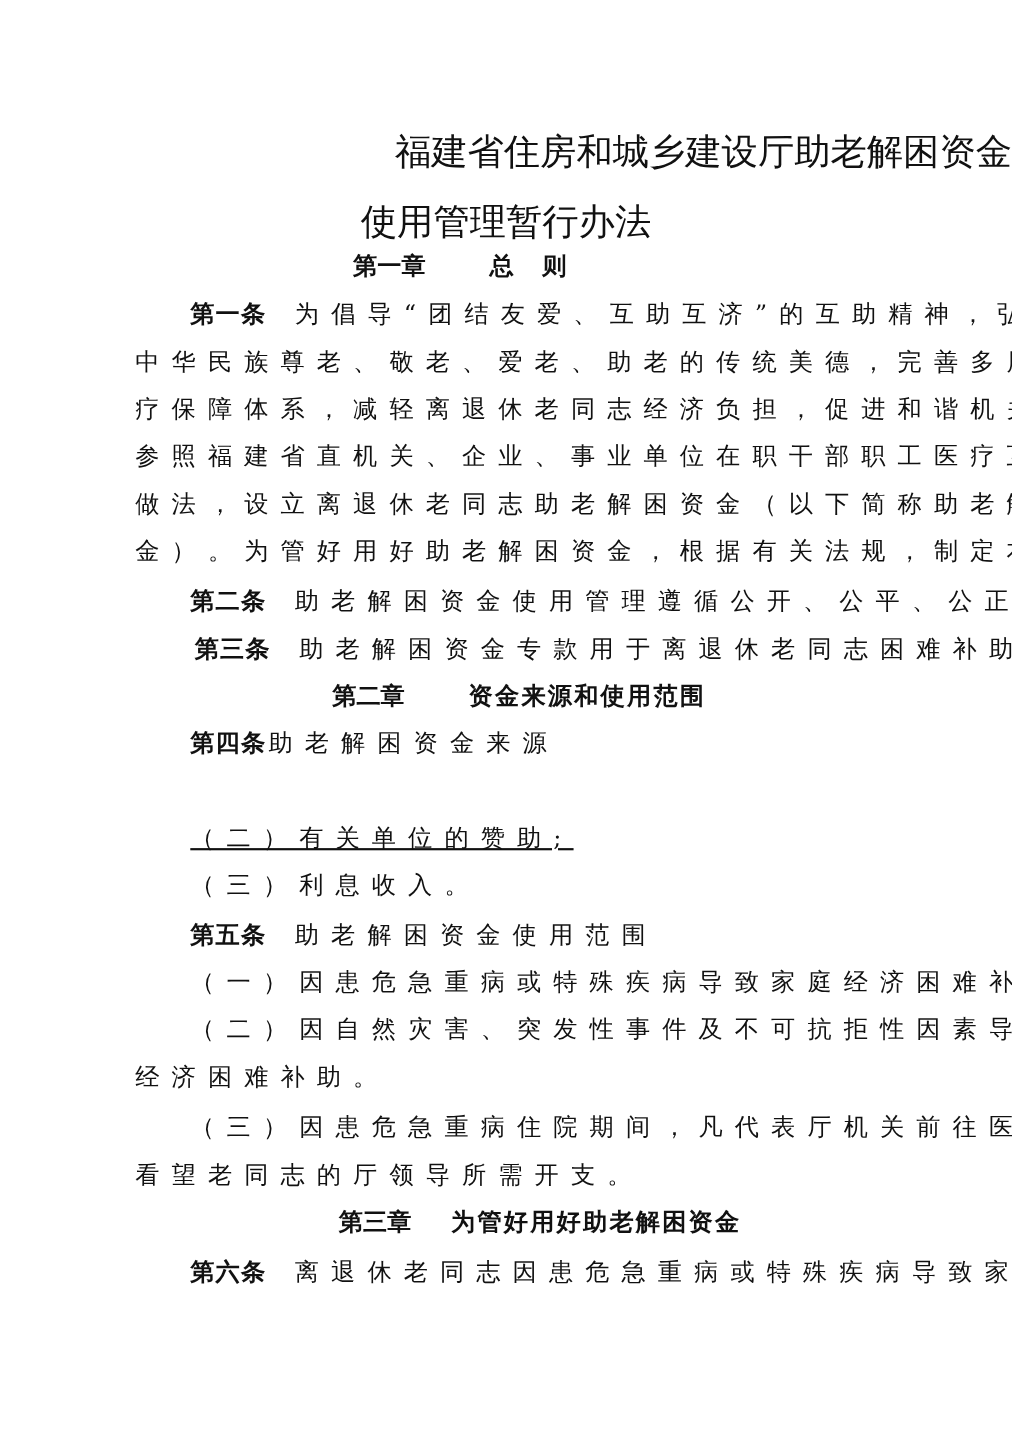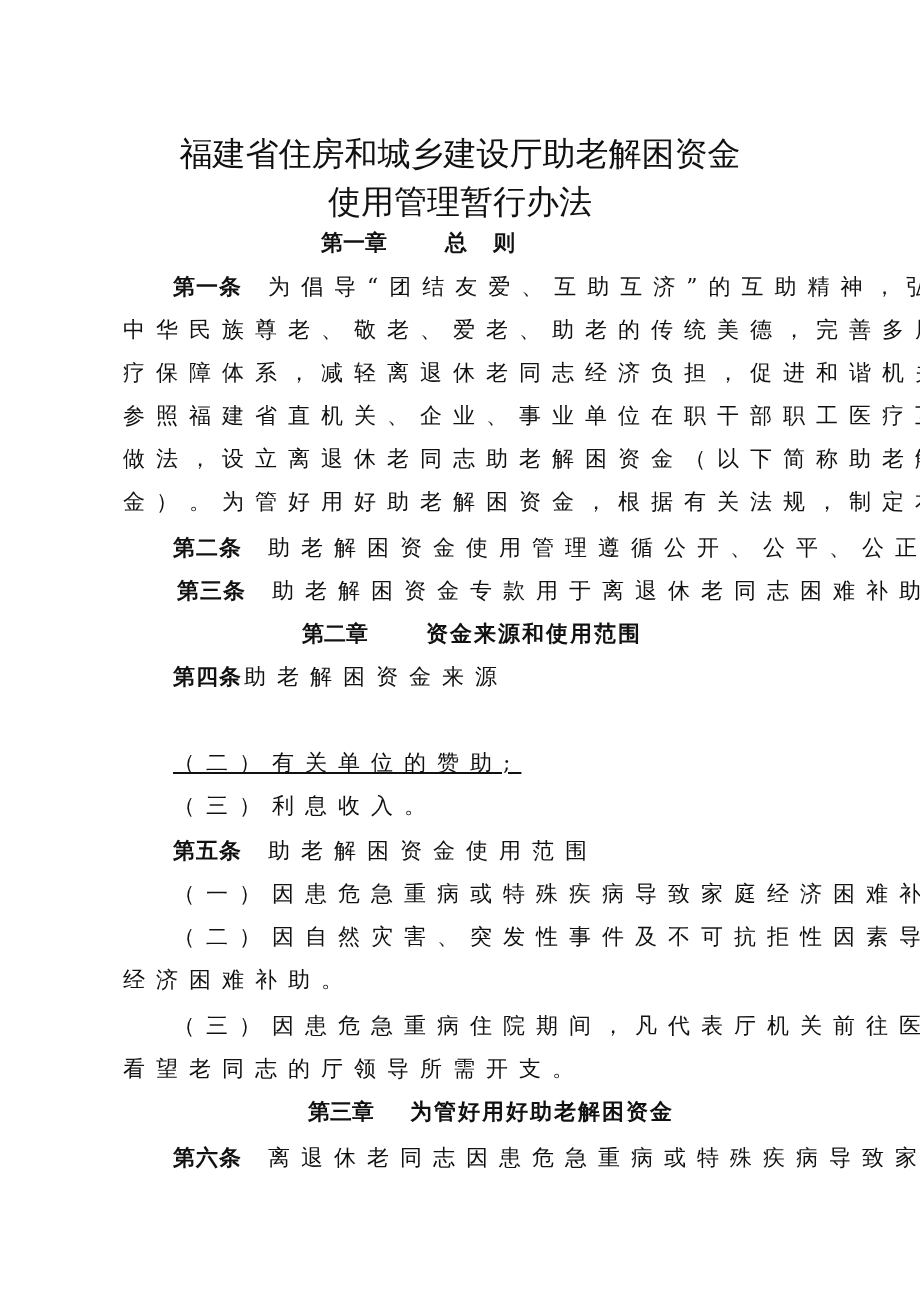--- a/index.html
+++ b/index.html
@@ -8,21 +8,21 @@
     font-family: "DejaVu Serif", "Liberation Serif", serif;
     color: #111111;
   }
   .page { position: absolute; left: 0; top: 0; width: 920px; height: 1302px; }
   .title {
     position: absolute; left: 0; width: 920px; text-align: center;
     font-family: "DejaVu Sans", "Liberation Sans", sans-serif;
     font-size: 33px; line-height: 44px; color: #111;
     letter-spacing: 0px;
   }
-  .title.l1 { top: 132px; }
+  .title.l1 { top: 116px; text-align: right; }
   .title.l2 { top: 180px; }
   .chapter {
     position: absolute; left: 0; width: 920px;
     font-family: "DejaVu Sans", "Liberation Sans", sans-serif;
     font-weight: bold; font-size: 22px; line-height: 30px; color: #111;
   }
   .chapter .num { position: absolute; }
   .chapter .name { position: absolute; letter-spacing: 2px; }
   .line {
     position: absolute; white-space: nowrap;

